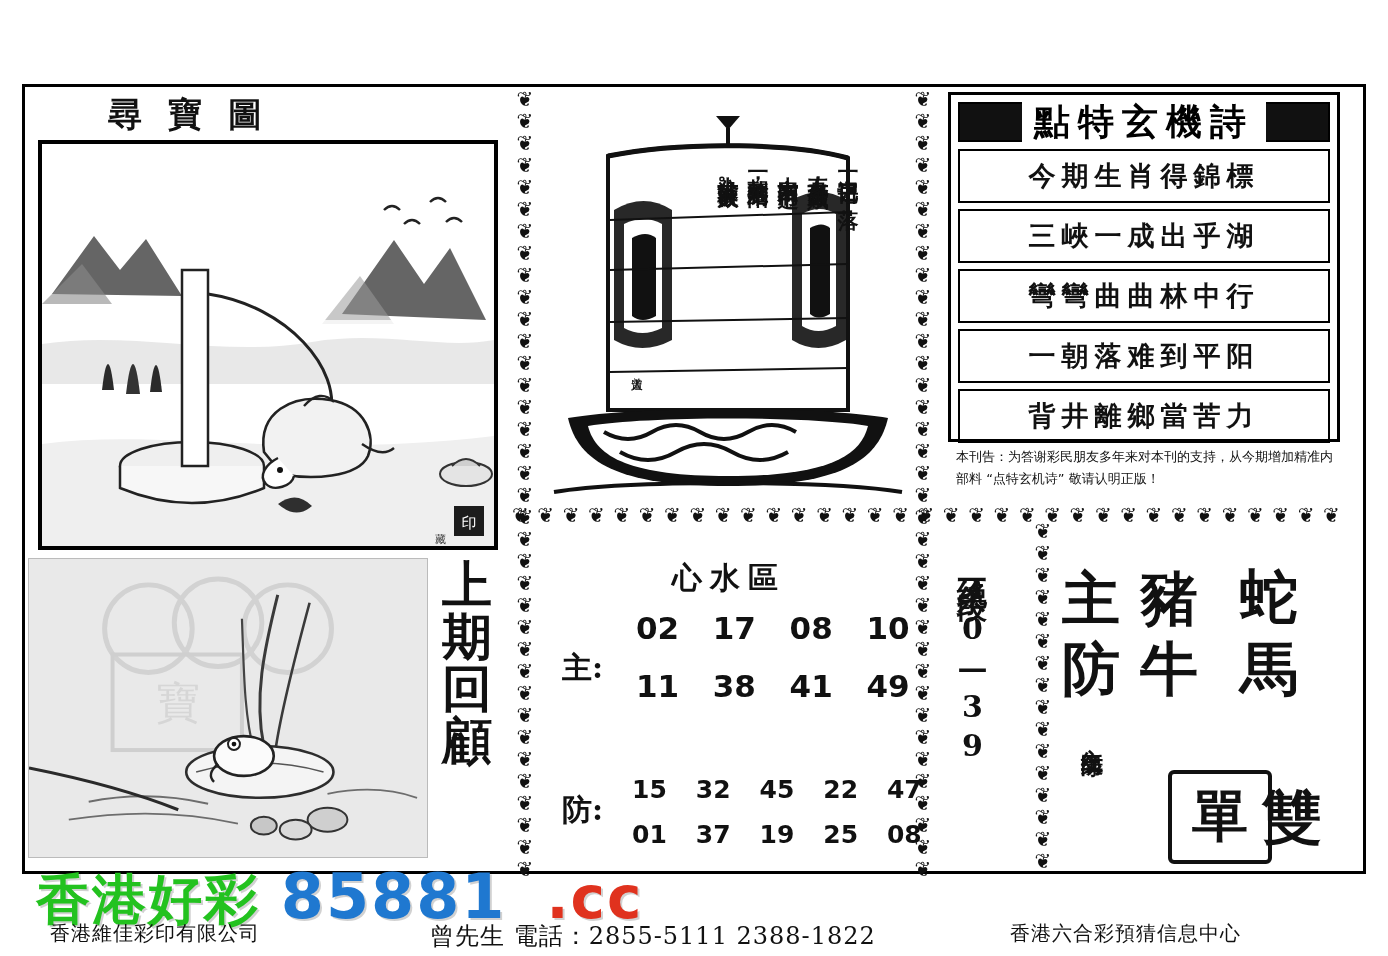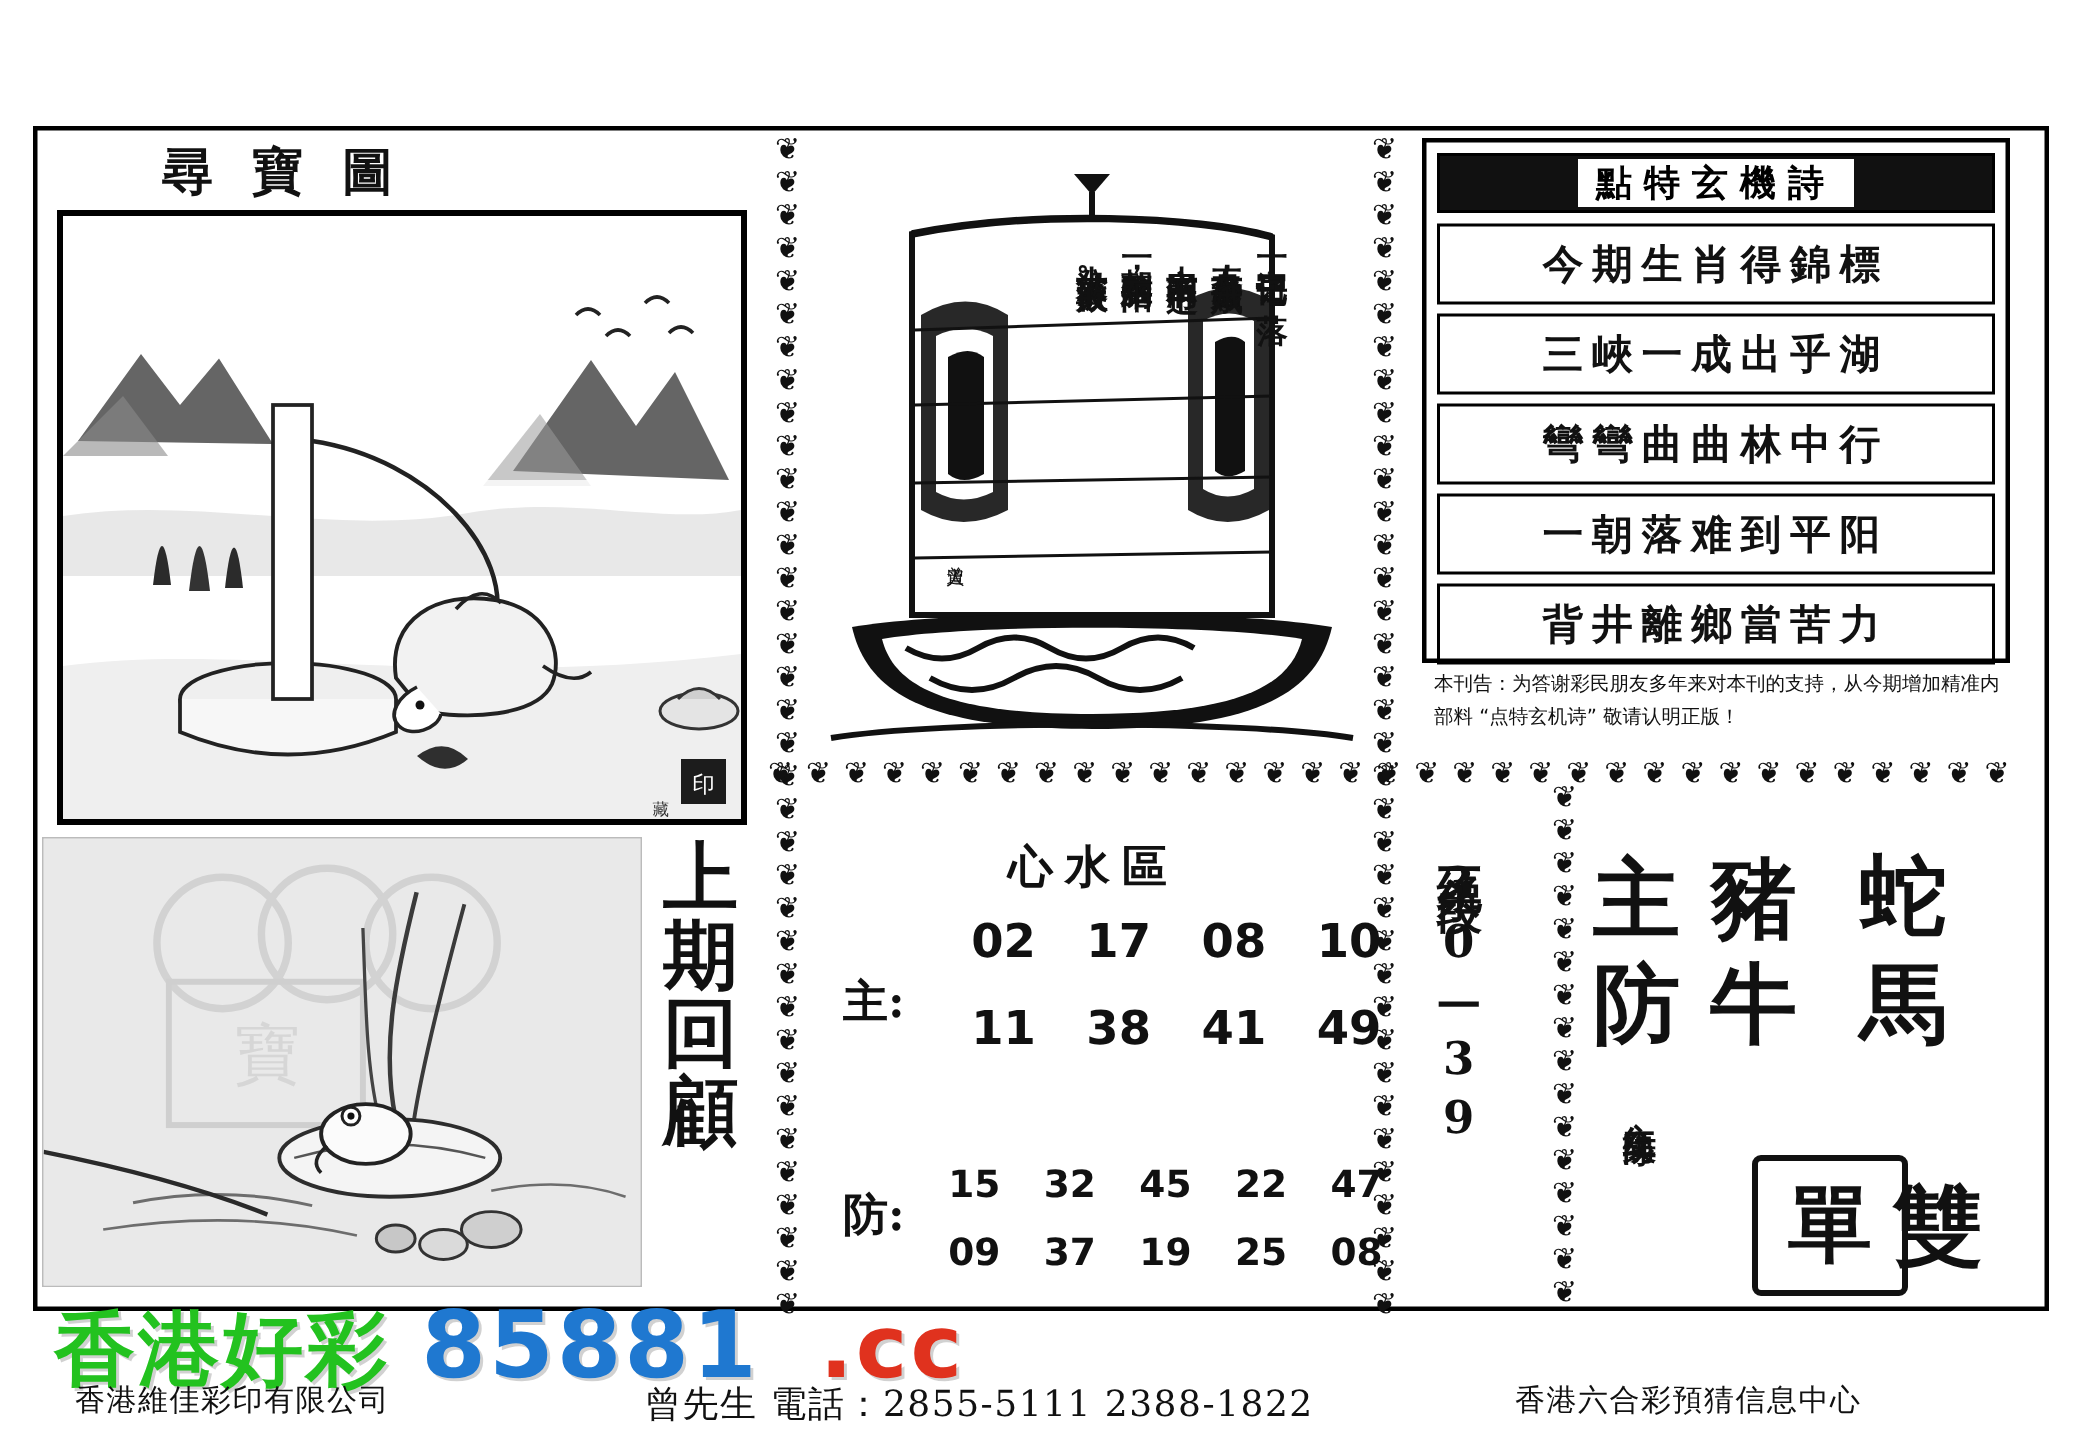--- a/index.html
+++ b/index.html
@@ -90,21 +90,21 @@
 
   
   .poembox{
     position:absolute;left:948px;top:92px;width:392px;height:350px;
     border:3px solid #000;background:#fff;box-sizing:border-box;
   }
   .poembox-hd{
     margin:7px;height:40px;background:#111;color:#fff;
     display:flex;align-items:center;justify-content:center;
     font-family:"DejaVu Serif","Liberation Serif",serif;
-    font-size:24px;font-weight:bold;letter-spacing:8px;
+    font-size:36px;font-weight:bold;letter-spacing:8px;
     border:2px solid #000;box-sizing:border-box;
   }
   .poembox-hd span{background:#fff;color:#000;padding:0 12px;}
   .plines{margin:0 7px;}
   .pline{
     height:50px;border:2px solid #000;margin-bottom:6px;
     display:flex;align-items:center;justify-content:center;
     font-family:"DejaVu Serif","Liberation Serif",serif;
     font-size:27px;font-weight:bold;letter-spacing:6px;color:#111;
   }
@@ -130,21 +130,21 @@
     font-family:"DejaVu Serif","Liberation Serif",serif;
     font-size:30px;font-weight:bold;color:#111;
   }
   .numrow{
     position:absolute;
     font-family:"DejaVu Sans","Liberation Sans",sans-serif;
     font-weight:bold;color:#111;
   }
   .nr1{left:636px;top:610px;font-size:31px;letter-spacing:0;}
   .nr2{left:636px;top:668px;font-size:31px;}
-  .nr1 span,.nr2 span{display:inline-block;width:66px;text-align:center;}
+  .nr1 span,.nr2 span{display:inline-block;width:66px;}
   .nr3{left:622px;top:775px;font-size:25px;}
   .nr4{left:622px;top:820px;font-size:25px;}
   .nr3 span,.nr4 span{display:inline-block;width:55px;text-align:center;}
 
   
   .juesha{
     position:absolute;left:946px;top:556px;width:46px;height:300px;
     writing-mode:vertical-rl;text-orientation:upright;
     font-family:"DejaVu Serif","Liberation Serif",serif;
     font-size:30px;font-weight:bold;color:#111;letter-spacing:4px;
@@ -514,21 +514,21 @@
     <span>49</span>
   </div>
   <div class="numrow nr3">
     <span>15</span>
     <span>32</span>
     <span>45</span>
     <span>22</span>
     <span>47</span>
   </div>
   <div class="numrow nr4">
-    <span>09</span>
+    <span>01</span>
     <span>37</span>
     <span>19</span>
     <span>25</span>
     <span>08</span>
   </div>
 
   <div class="juesha">绝杀一段30—39</div>
 
   <div class="bigchar bc-zhu">主</div>
   <div class="bigchar bc-fang">防</div>

